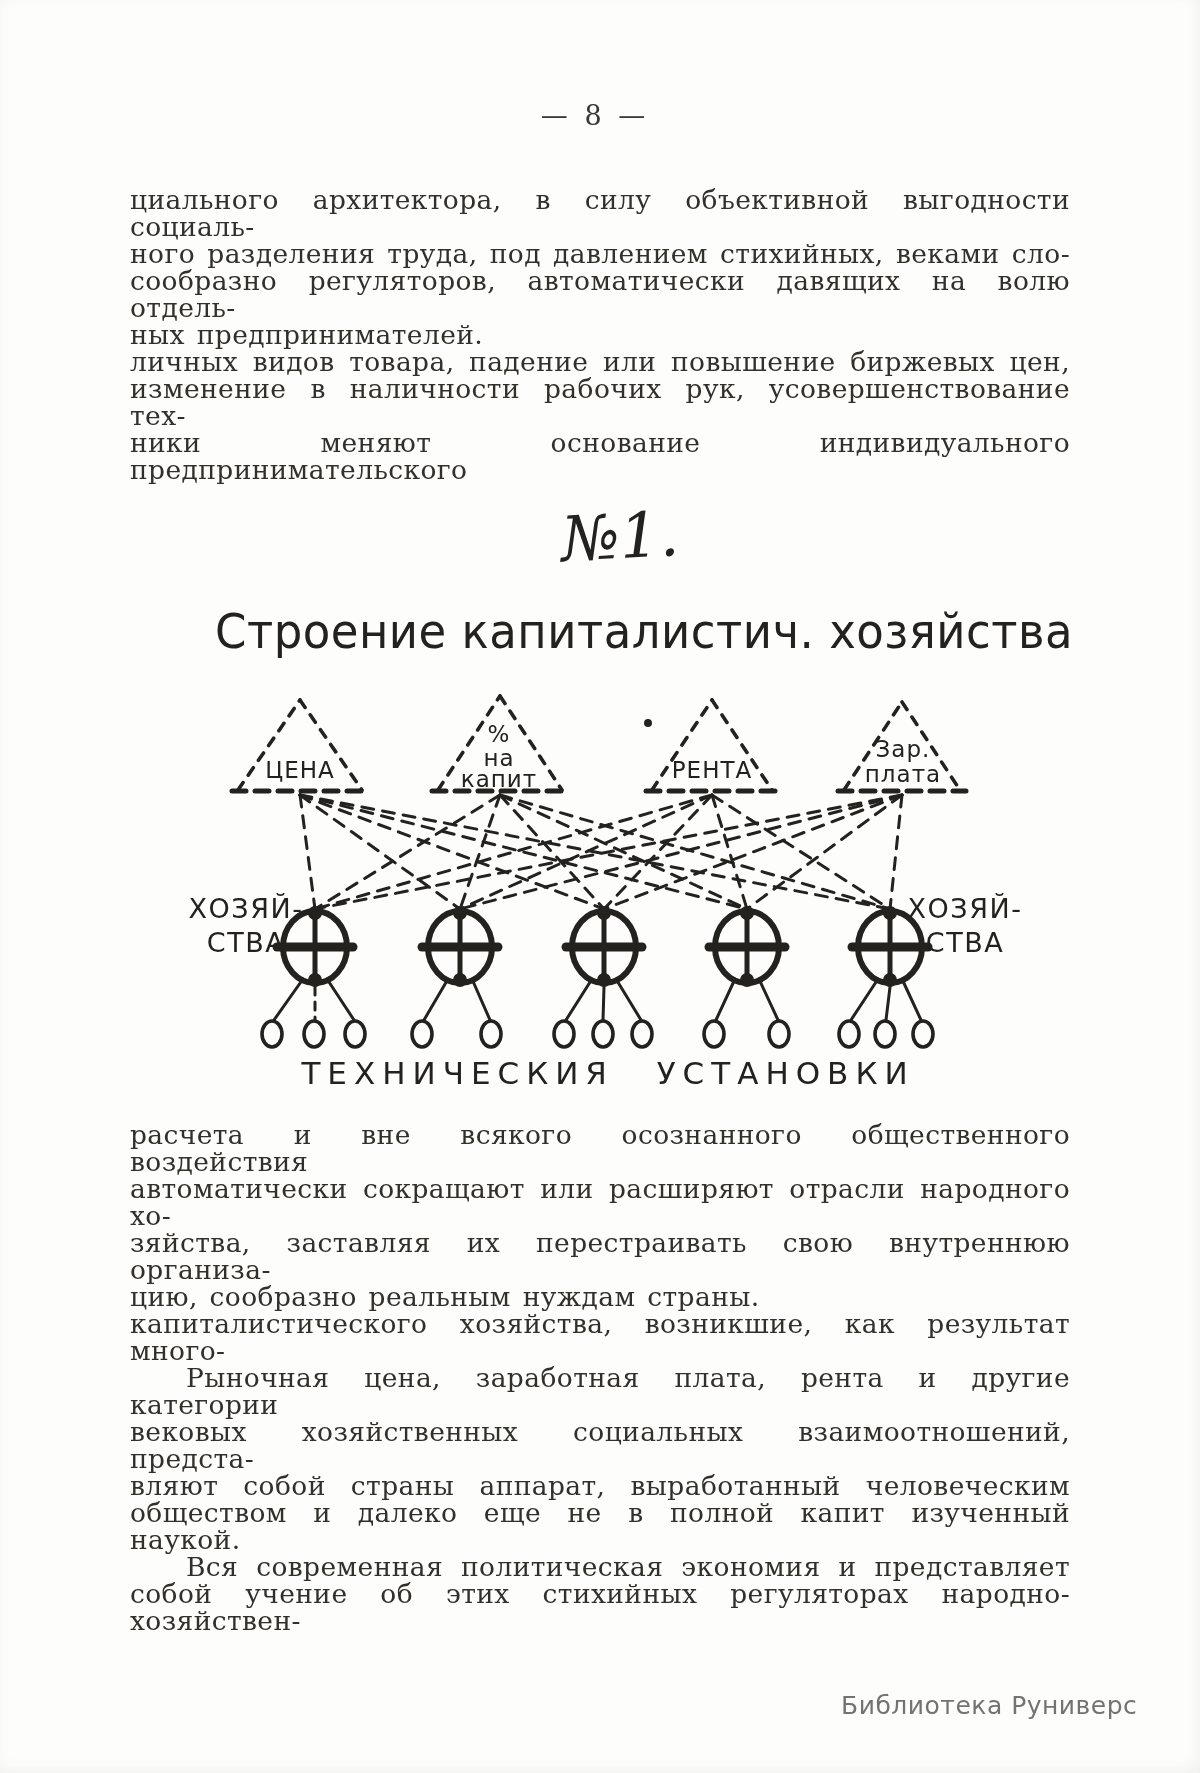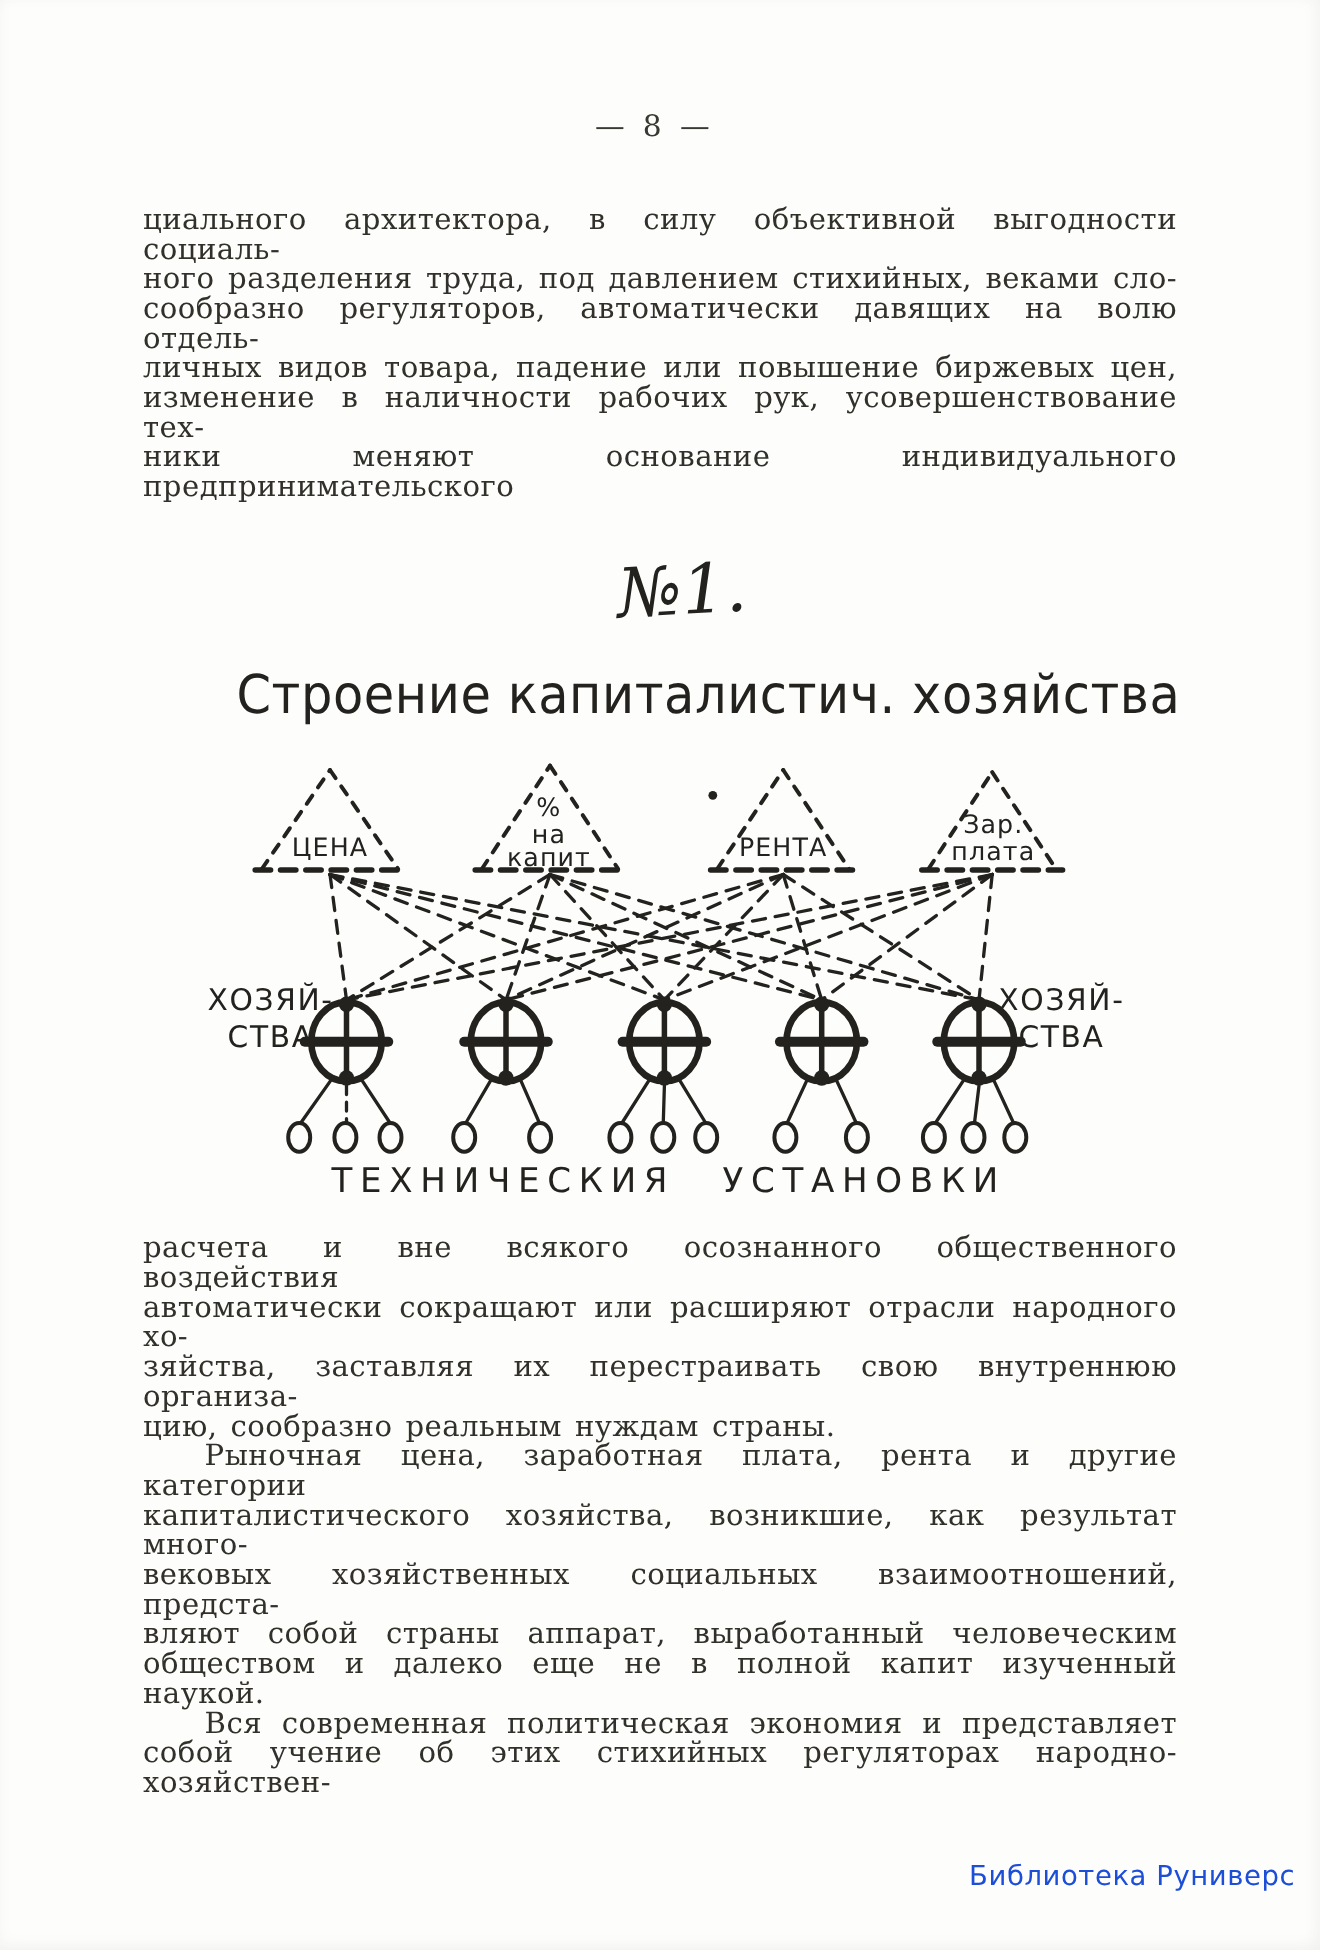--- a/index.html
+++ b/index.html
@@ -42,37 +42,38 @@
   }
   .diagram{position:absolute;left:0;top:690px;}
   .diagram text{
     font-family:"DejaVu Sans", sans-serif;
     fill:#23221e;
   }
   .tri-label{font-size:23px;letter-spacing:1px;}
   .side-label{font-size:27px;letter-spacing:1.5px;}
   .caption{font-size:31px;letter-spacing:7px;word-spacing:26px;}
   .watermark{
-    position:absolute;left:881px;top:1691px;
+    position:absolute;left:841px;top:1691px;
     font-family:"DejaVu Sans", sans-serif;
-    font-size:25px;color:#1d4ed8;letter-spacing:0.5px;
+    font-size:25px;color:#737373;letter-spacing:0.5px;
     white-space:nowrap;
   }
 </style>
 </head>
 <body>
 
 <div class="page">
 
   <div class="pagenum">— 8 —</div>
 
   <div class="textblock" style="top:186px">
     <div class="ln">циального архитектора, в силу объективной выгодности социаль-</div>
     <div class="ln">ного разделения труда, под давлением стихийных, веками сло-</div>
     <div class="ln">сообразно регуляторов, автоматически давящих на волю отдель-</div>
+    <div class="ln last">ных предпринимателей.</div>
     <div class="ln">личных видов товара, падение или повышение биржевых цен,</div>
     <div class="ln">изменение в наличности рабочих рук, усовершенствование тех-</div>
     <div class="ln">ники меняют основание индивидуального предпринимательского</div>
   </div>
 
   <div class="figno">№1.</div>
   <div class="figtitle">Строение капиталистич. хозяйства</div>
 
   <svg class="diagram" width="1200" height="410" viewBox="0 0 1200 410">
     <g stroke="#23221e" fill="none" stroke-linecap="round">
@@ -209,22 +210,22 @@
     <text class="side-label" x="965" y="262" text-anchor="middle">СТВА</text>
 
     <text class="caption" x="608" y="394" text-anchor="middle">ТЕХНИЧЕСКИЯ УСТАНОВКИ</text>
   </svg>
 
   <div class="textblock" style="top:1121px">
     <div class="ln">расчета и вне всякого осознанного общественного воздействия</div>
     <div class="ln">автоматически сокращают или расширяют отрасли народного хо-</div>
     <div class="ln">зяйства, заставляя их перестраивать свою внутреннюю организа-</div>
     <div class="ln last">цию, сообразно реальным нуждам страны.</div>
+    <div class="ln">капиталистического хозяйства, возникшие, как результат много-</div>
     <div class="ln ind">Рыночная цена, заработная плата, рента и другие категории</div>
-    <div class="ln">капиталистического хозяйства, возникшие, как результат много-</div>
     <div class="ln">вековых хозяйственных социальных взаимоотношений, предста-</div>
     <div class="ln">вляют собой страны аппарат, выработанный человеческим</div>
     <div class="ln last">обществом и далеко еще не в полной капит изученный наукой.</div>
     <div class="ln ind">Вся современная политическая экономия и представляет</div>
     <div class="ln">собой учение об этих стихийных регуляторах народно-хозяйствен-</div>
 
   </div>
 
   <div class="watermark">Библиотека Руниверс</div>
 

